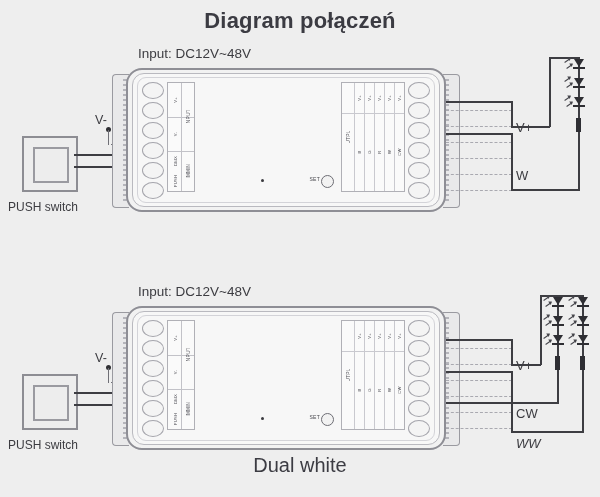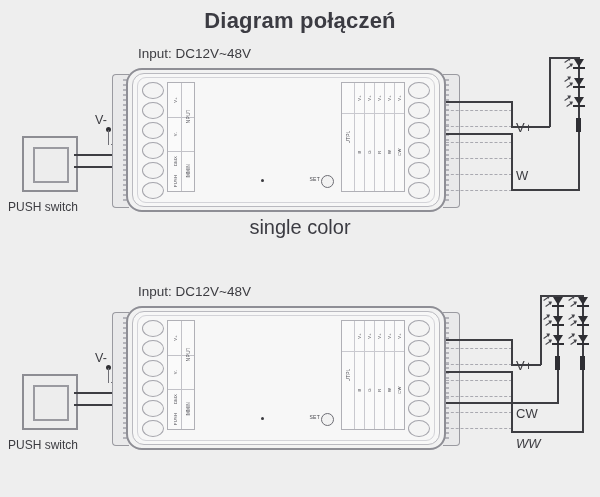--- a/index.html
+++ b/index.html
@@ -395,21 +395,20 @@
   <div class="led" style="left:574px; top:38px;"></div>
   <div class="led-bar" style="left:573px; top:46px;"></div>
   <div class="led-ray" style="left:564px; top:39px;"></div>
   <div class="led-ray" style="left:566px; top:45px;"></div>
   <div class="led" style="left:574px; top:57px;"></div>
   <div class="led-bar" style="left:573px; top:65px;"></div>
   <div class="led-ray" style="left:564px; top:58px;"></div>
   <div class="led-ray" style="left:566px; top:64px;"></div>
   <div class="resistor" style="left:576px; top:78px;"></div>
 
-  <div class="caption c1">single color</div>
 </div>
 
 <div class="diagram bottom">
 
   <div class="lbl input-volt">Input: DC12V~48V</div>
   <div class="lbl vplus">V+</div>
   <div class="lbl vminus">V-</div>
   <div class="dot" style="left:123px; top:68px;"></div>
   <div class="dot" style="left:106px; top:87px;"></div>
 
@@ -542,13 +541,14 @@
   <div class="led" style="left:578px; top:38px;"></div>
   <div class="led-bar" style="left:577px; top:46px;"></div>
   <div class="led-ray" style="left:568px; top:39px;"></div>
   <div class="led-ray" style="left:570px; top:45px;"></div>
   <div class="led" style="left:578px; top:57px;"></div>
   <div class="led-bar" style="left:577px; top:65px;"></div>
   <div class="led-ray" style="left:568px; top:58px;"></div>
   <div class="led-ray" style="left:570px; top:64px;"></div>
   <div class="resistor" style="left:580px; top:78px;"></div>
 
+  <div class="caption c1">Dual white</div>
 </div>
 
 </body></html>

